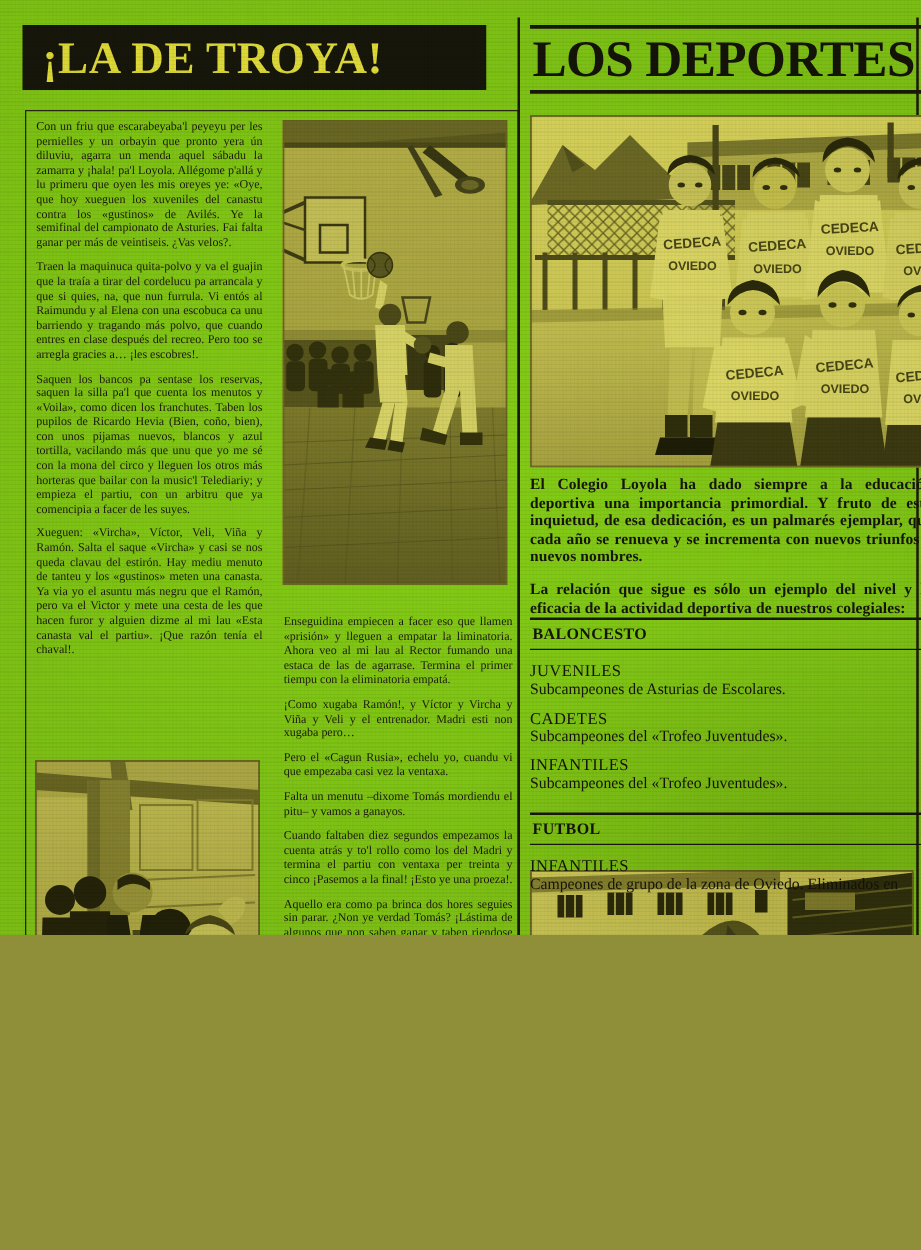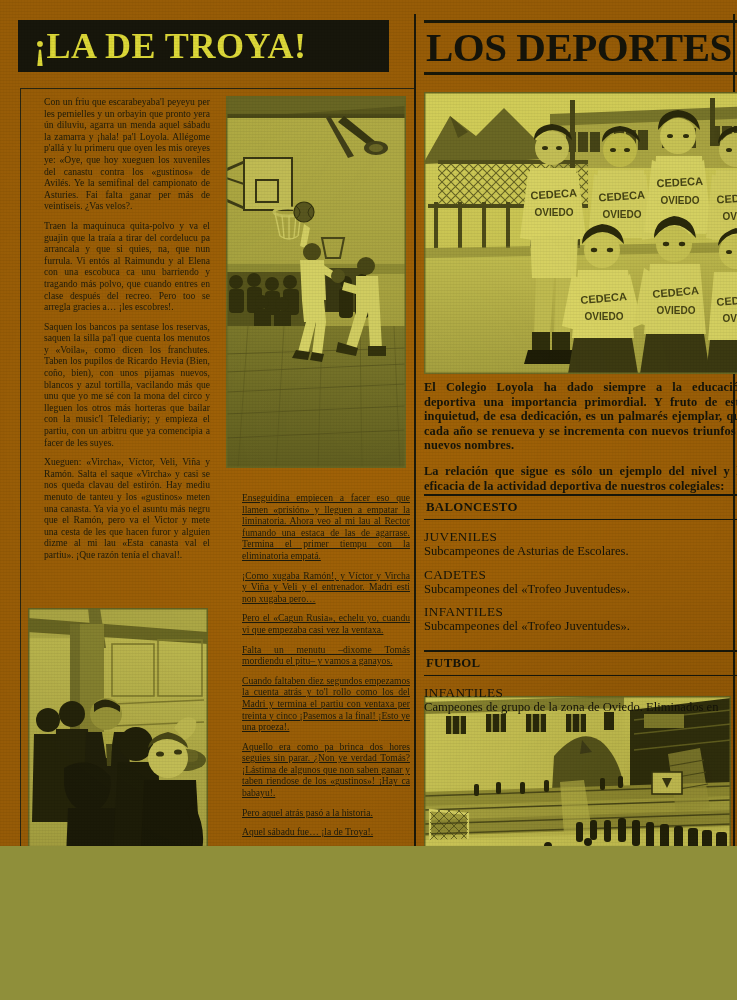--- a/index.html
+++ b/index.html
@@ -11,22 +11,22 @@
     width: 737px;
     height: 1000px;
     overflow: hidden;
     font-family: "Liberation Serif", serif;
   }
 
   
   #page {
     position: relative;
     width: 737px;
-    height: 846px;
-    background: #a16207;
+    height: 748px;
+    background: #84cc16;
     overflow: hidden;
   }
   
   #page::before {
     content: "";
     position: absolute;
     inset: 0;
     pointer-events: none;
     z-index: 60;
     background:
@@ -113,24 +113,24 @@
     z-index: 8;
     color: #1e1c0c;
     font-family: "Liberation Serif", serif;
     font-size: 9.6px;
     line-height: 11.6px;
     text-align: justify;
     text-justify: inter-word;
     -webkit-hyphens: auto;
     hyphens: auto;
   }
-  .tcol p { margin: 0 0 8px 16px; }
+  .tcol p { margin: 0 0 8px 1px; }
 
   #col1 { left: 28px; top: 96px;  width: 182px; }
-  #col2 { left: 226px; top: 492px; width: 184px; text-decoration: underline; }
+  #col2 { left: 226px; top: 492px; width: 184px; }
 
   
   .photo {
     position: absolute;
     z-index: 7;
     overflow: hidden;
     background: #9b9a34;
   }
   .photo svg { display: block; width: 100%; height: 100%; }
 

